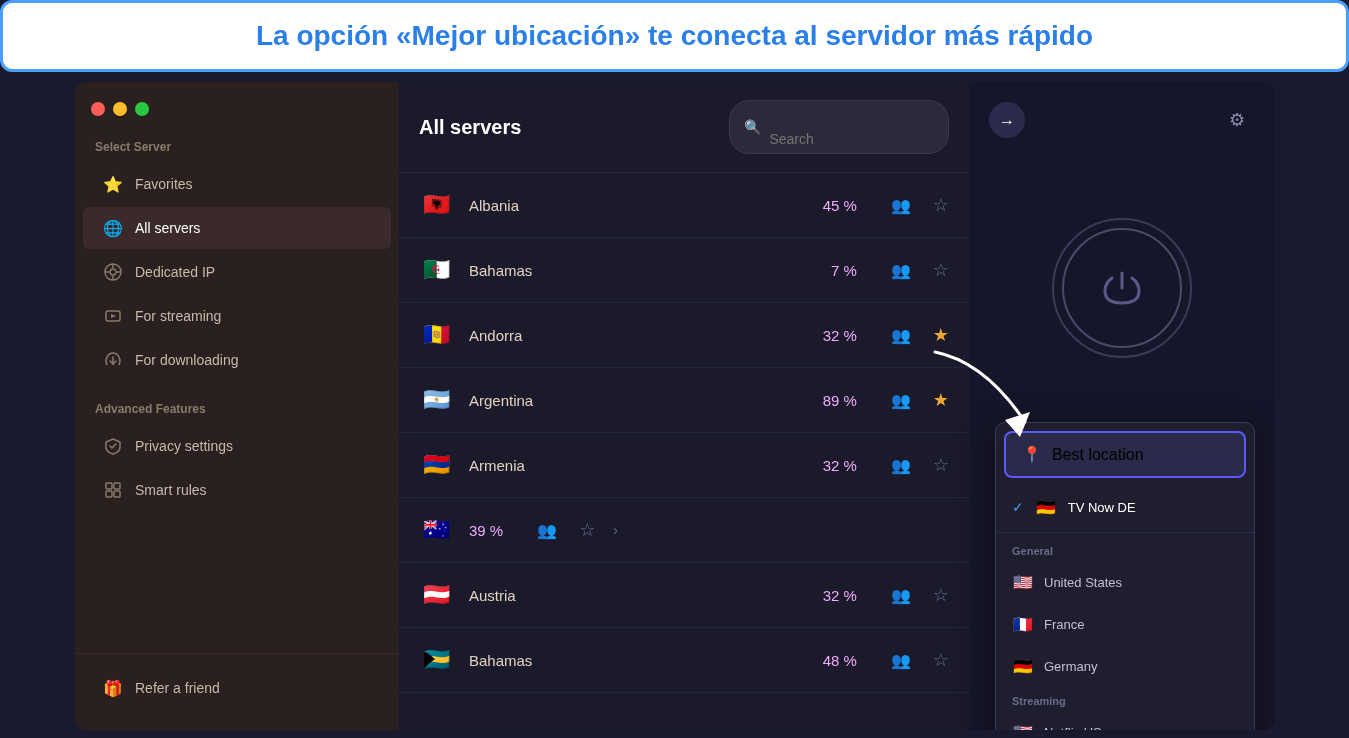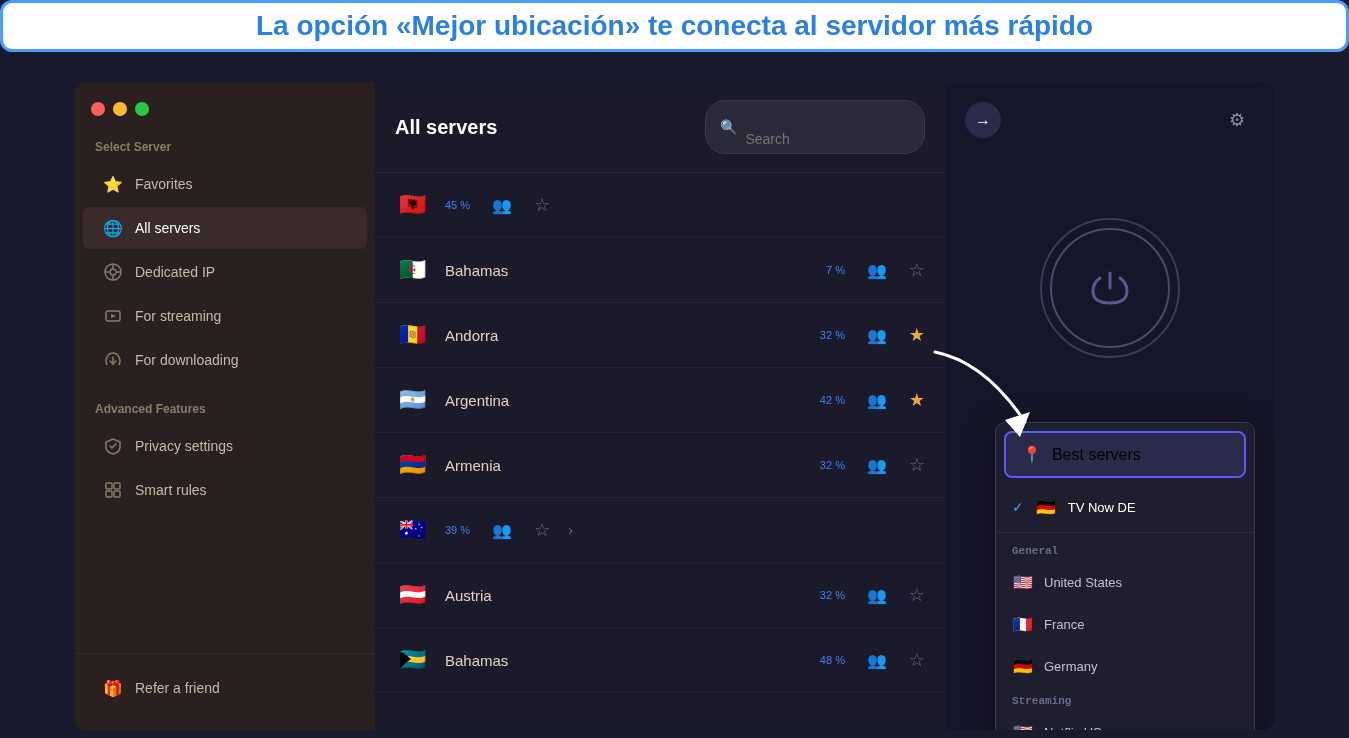--- a/index.html
+++ b/index.html
@@ -9,21 +9,21 @@
       background: #1a1a2e;
       font-family: -apple-system, BlinkMacSystemFont, 'Segoe UI', sans-serif;
       overflow: hidden;
       position: relative;
     }
 
     
     .top-banner {
       position: absolute;
       top: 0; left: 0; right: 0;
-      height: 52px;
+      height: 72px;
       background: white;
       border: 3px solid #4a9eff;
       border-radius: 12px;
       display: flex;
       align-items: center;
       justify-content: center;
       z-index: 100;
     }
     .top-banner-text {
       font-size: 28px;
@@ -39,21 +39,21 @@
       width: 1200px;
       height: 648px;
       background: #1e1e2e;
       border-radius: 12px;
       overflow: hidden;
       display: flex;
     }
 
     
     .sidebar {
-      width: 300px;
+      width: 324px;
       background: #2a2020;
       height: 100%;
       display: flex;
       flex-direction: column;
       padding: 20px 0;
     }
 
     
     .traffic-lights {
       display: flex;
@@ -192,23 +192,23 @@
     }
 
     .server-name {
       flex: 1;
       color: #e0d0c0;
       font-size: 15px;
       font-weight: 500;
     }
 
     .server-load {
-      color: #3b82f6;
-      font-size: 11px;
-      margin-right: 8px;
+      color: #f0abfc;
+      font-size: 15px;
+      margin-right: 20px;
     }
 
     .people-icon {
       color: #6a6a8a;
       font-size: 16px;
       margin-right: 8px;
     }
 
     .star-icon {
       color: #6a6a8a;
@@ -349,21 +349,20 @@
       font-size: 14px;
       margin-right: 2px;
     }
 
     .dropdown-section-label {
       color: #6a6a8a;
       font-size: 11px;
       font-weight: 600;
       padding: 8px 16px 4px;
       text-transform: none;
-      font-family: Liberation Mono, monospace;
     }
 
     .dropdown-divider {
       height: 1px;
       background: #2a2a4a;
       margin: 4px 0;
     }
 
     .flag-small {
       width: 22px;
@@ -486,20 +485,21 @@
       <div class="search-box">
         <span class="search-icon">🔍</span>
         <input class="search-input" type="text" placeholder="Search" style="">
       </div>
     </div>
 
     <div class="server-list">
 
       <div class="server-row">
         <div class="flag-circle">🇦🇱</div>
+        <span class="server-name">Albania</span>
         <span class="server-load">45 %</span>
         <span class="people-icon">👥</span>
         <span class="star-icon">☆</span>
       </div>
 
       <div class="server-row">
         <div class="flag-circle">🇩🇿</div>
         <span class="server-name">Bahamas</span>
         <span class="server-load">7 %</span>
         <span class="people-icon">👥</span>
@@ -510,21 +510,21 @@
         <div class="flag-circle">🇦🇩</div>
         <span class="server-name">Andorra</span>
         <span class="server-load">32 %</span>
         <span class="people-icon">👥</span>
         <span class="star-icon gold">★</span>
       </div>
 
       <div class="server-row">
         <div class="flag-circle">🇦🇷</div>
         <span class="server-name">Argentina</span>
-        <span class="server-load">42 %</span>
+        <span class="server-load">89 %</span>
         <span class="people-icon">👥</span>
         <span class="star-icon gold">★</span>
       </div>
 
       <div class="server-row">
         <div class="flag-circle">🇦🇲</div>
         <span class="server-name">Armenia</span>
         <span class="server-load">32 %</span>
         <span class="people-icon">👥</span>
         <span class="star-icon">☆</span>
@@ -580,21 +580,21 @@
     <div class="arrow-annotation">
       <svg width="120" height="100" viewBox="0 0 120 100">
         <path d="M10 10 Q60 20 100 80" stroke="white" stroke-width="3" fill="none" stroke-linecap="round"></path>
         <polygon points="95,95 105,70 80,78" fill="white"></polygon>
       </svg>
     </div>
 
     <div class="dropdown-overlay">
       <div class="dropdown-best-location">
         <span class="pin-icon">📍</span>
-        <span>Best servers</span>
+        <span>Best location</span>
       </div>
 
       <div class="dropdown-item checked">
         <span class="check-mark">✓</span>
         <div class="flag-small">🇩🇪</div>
         <span>TV Now DE</span>
       </div>
 
       <div class="dropdown-divider"></div>
 

